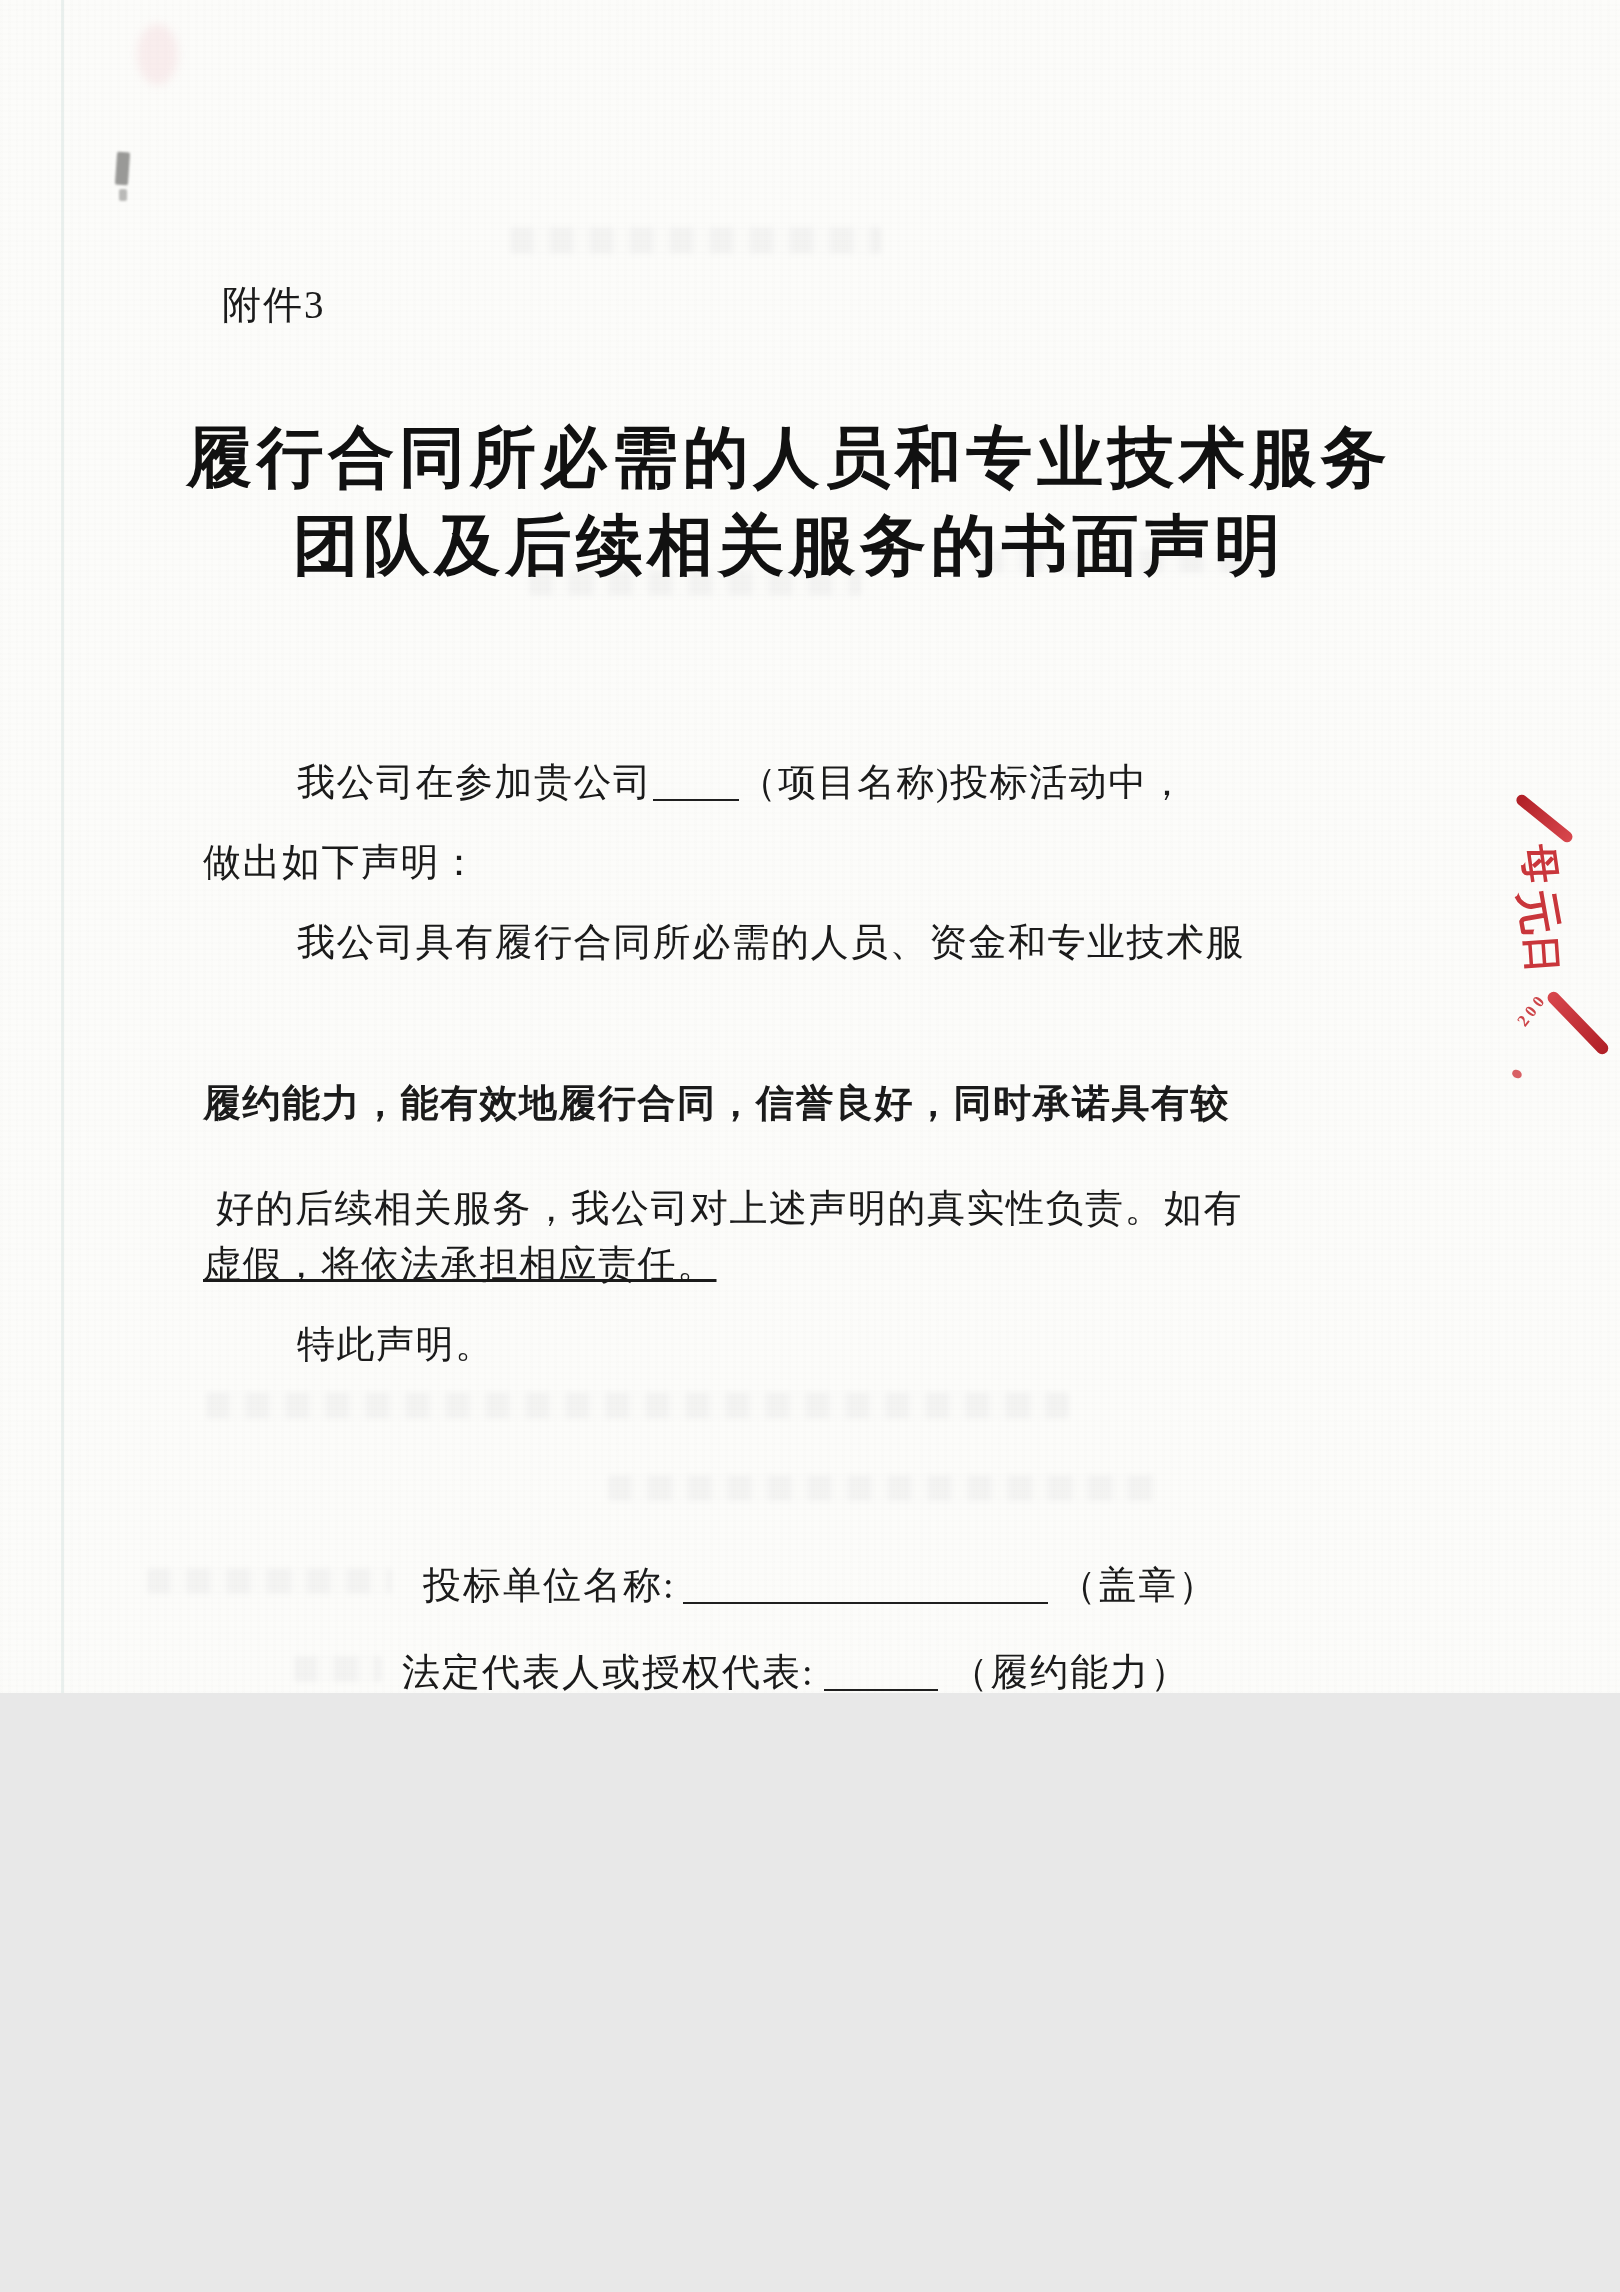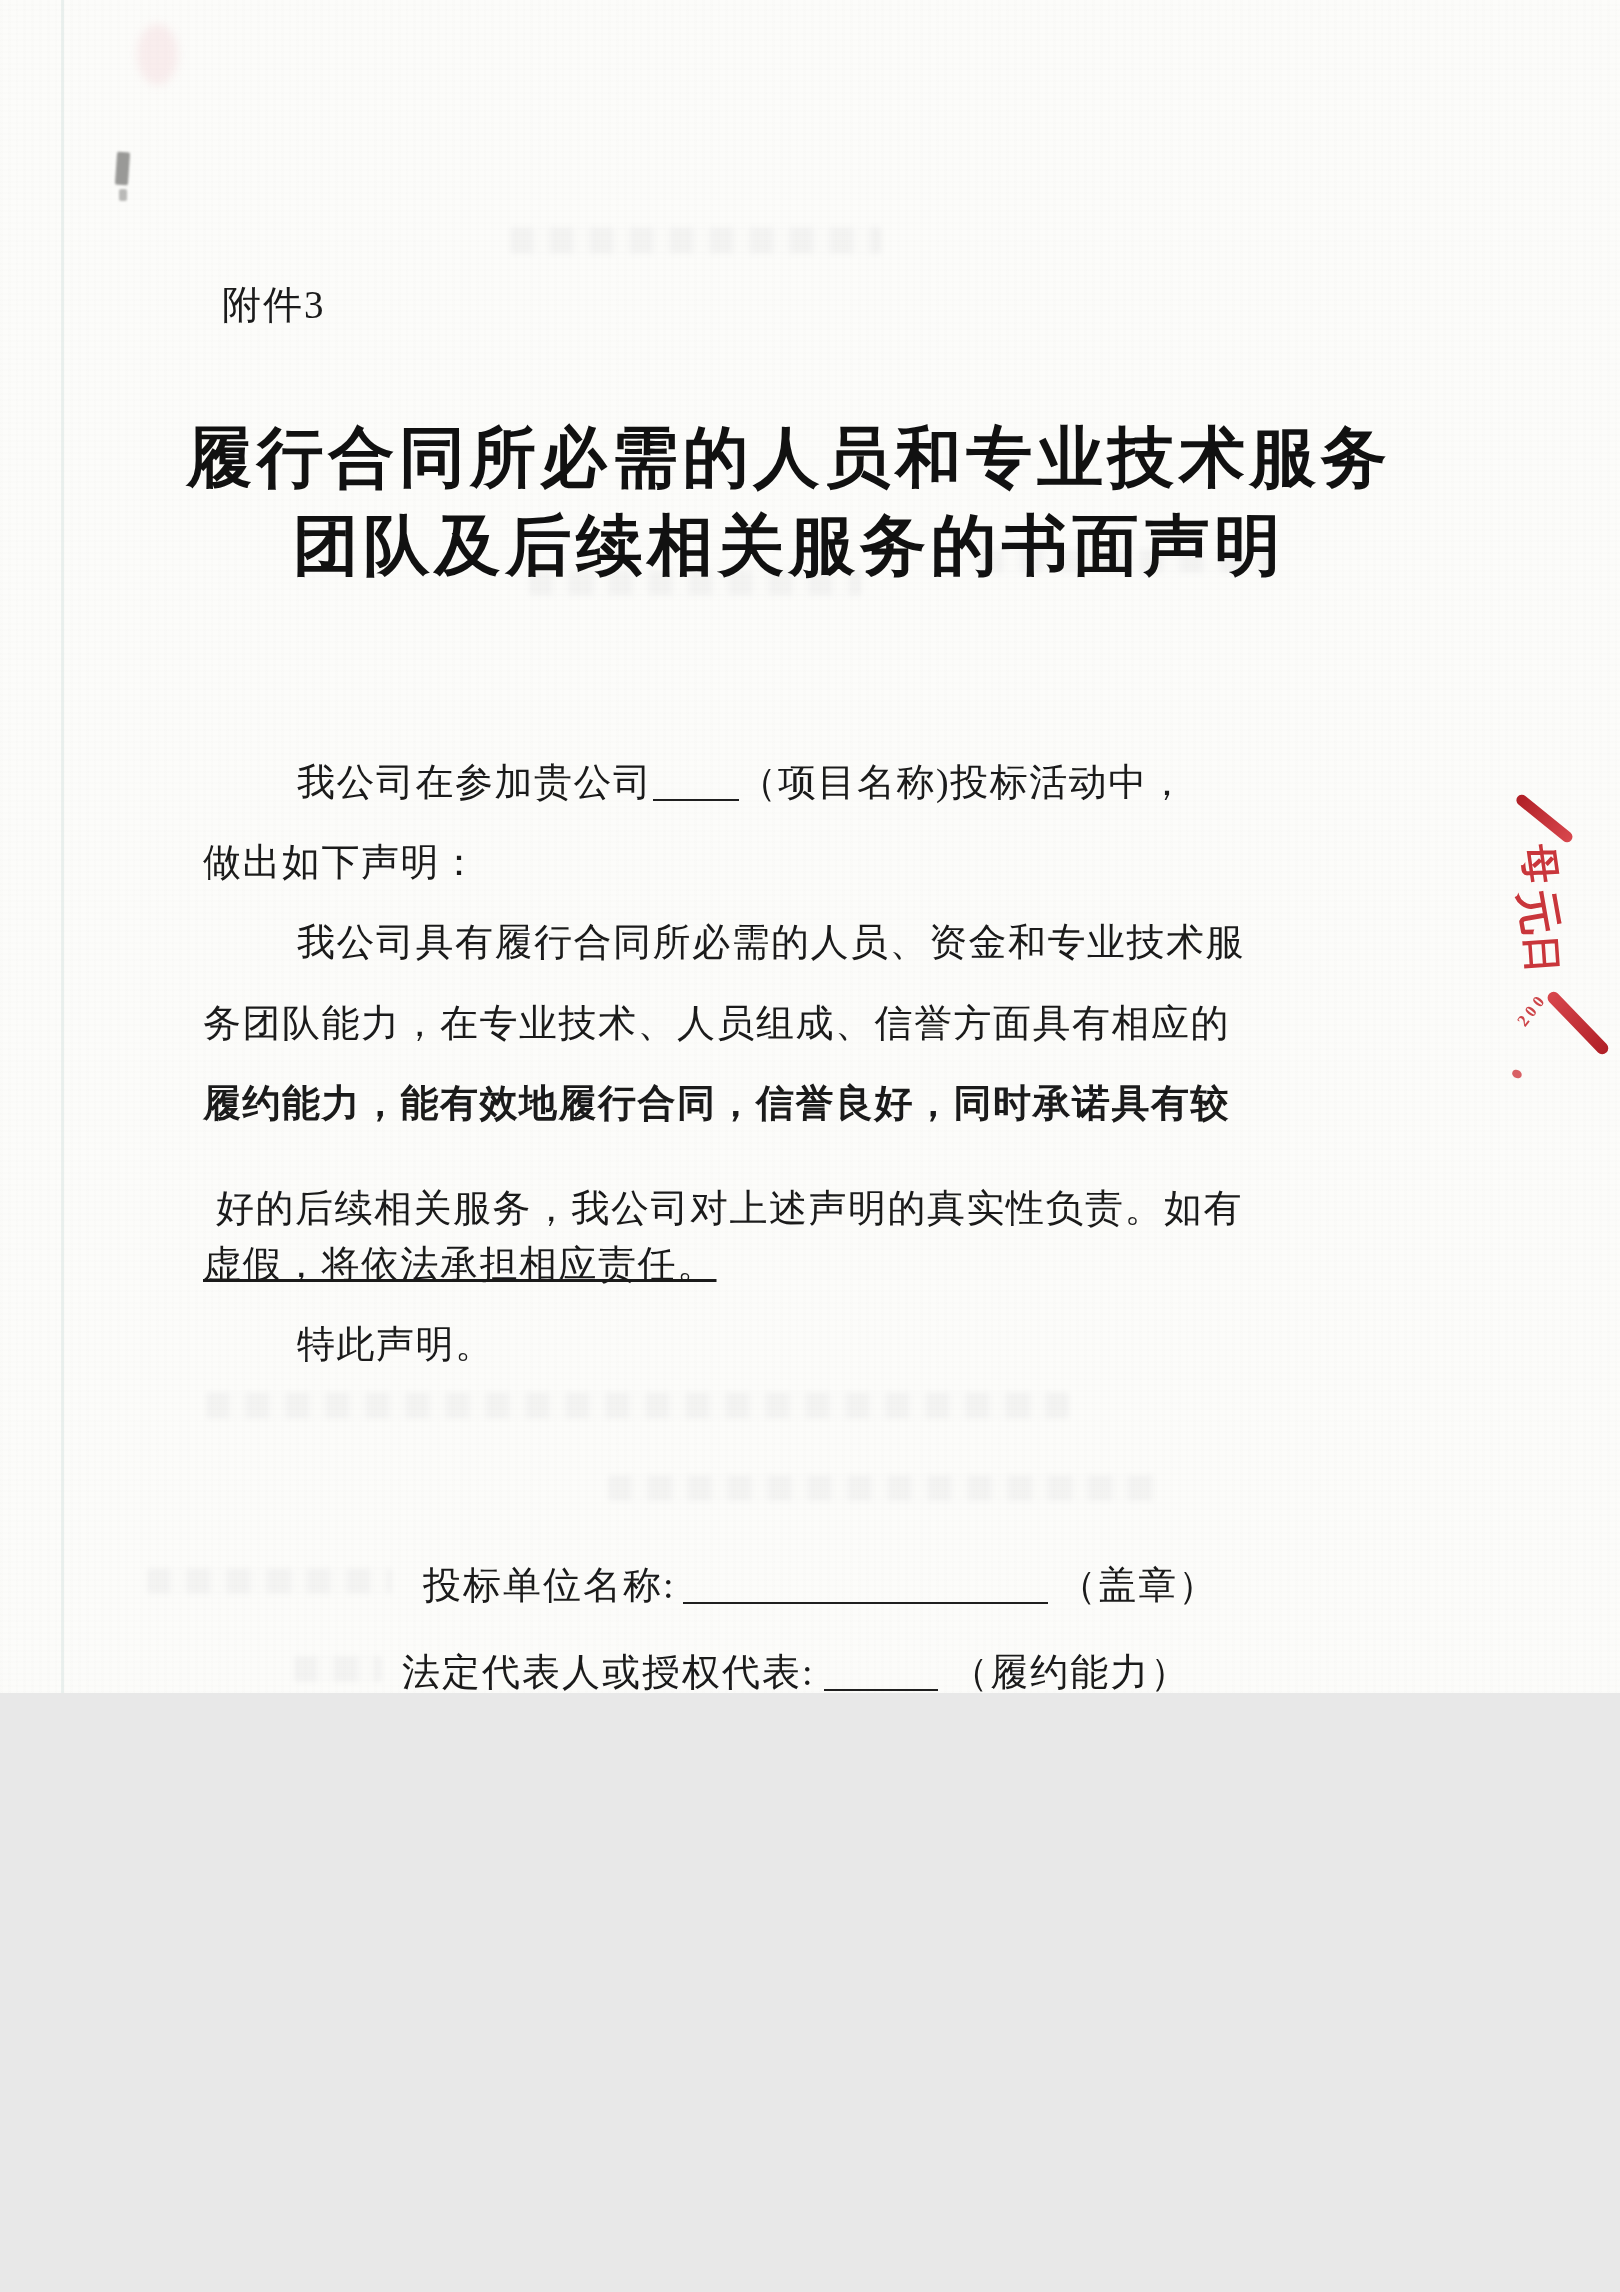--- a/index.html
+++ b/index.html
@@ -128,21 +128,20 @@
   </div>
 
 
   <div class="bline l-indent" style="top:757px;">
     <span>我公司在参加贵公司</span><span class="blank blank-project"></span><span>（项目名称)投标活动中，</span>
   </div>
 
   <div class="bline l-left" style="top:837px;">做出如下声明：</div>
 
   <div class="bline l-indent" style="top:917px;">我公司具有履行合同所必需的人员、资金和专业技术服</div>
-  <div class="bline l-left" style="top:998px;">务团队能力，在专业技术、人员组成、信誉方面具有相应的</div>
   <div class="bline l-left" style="top:1078px;font-weight:bold;">履约能力，能有效地履行合同，信誉良好，同时承诺具有较</div>
   <div class="bline l-left" style="top:1183px;margin-left:13px;">好的后续相关服务，我公司对上述声明的真实性负责。如有</div>
   <div class="bline l-left" style="top:1239px;text-decoration:underline;">虚假，将依法承担相应责任。</div>
 
   <div class="bline l-indent" style="top:1319px;">特此声明。</div>
 
   <div class="sig" style="left:423px;top:1560px;">
     <span>投标单位名称:</span><span class="blank blank-bidder"></span><span>（盖章）</span>
   </div>
 

